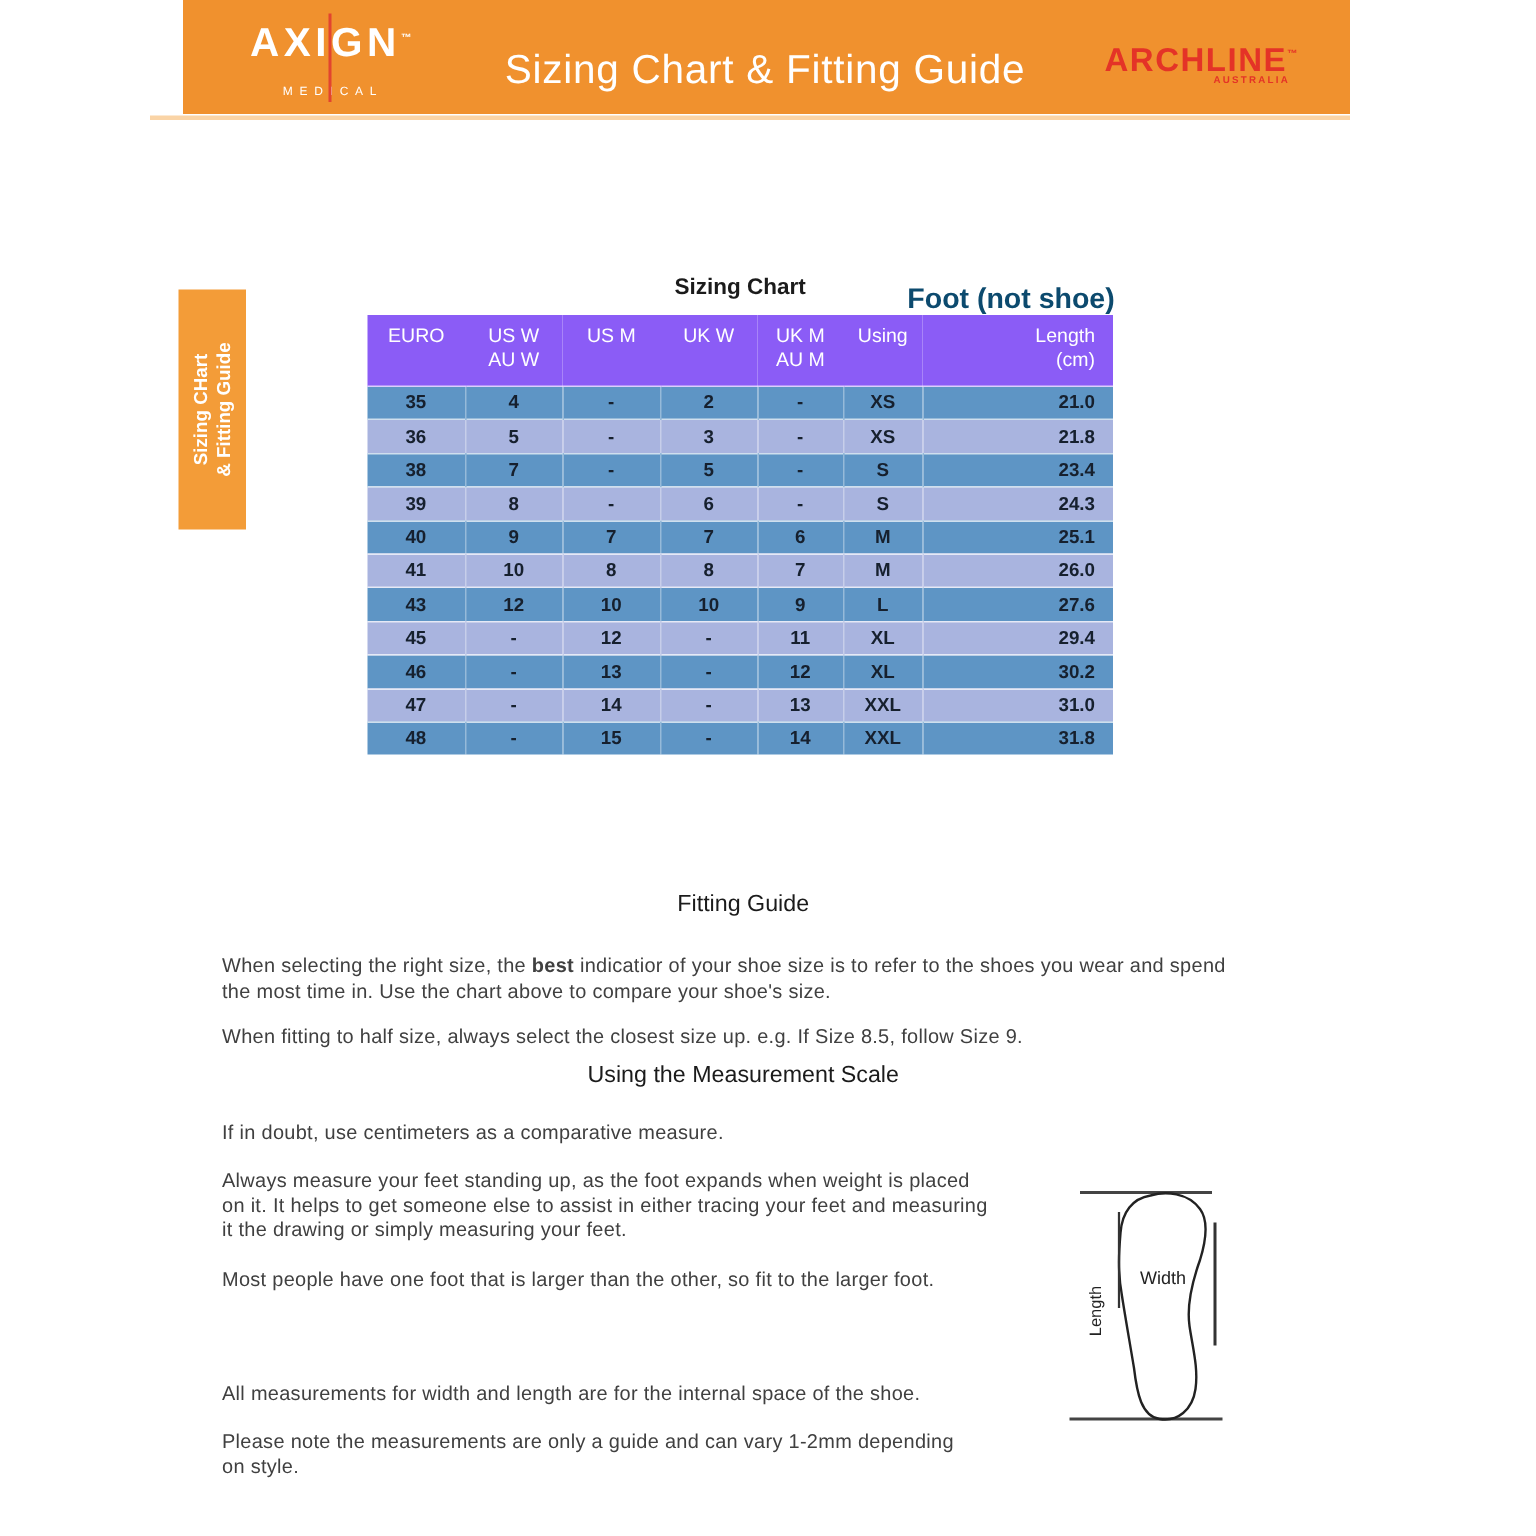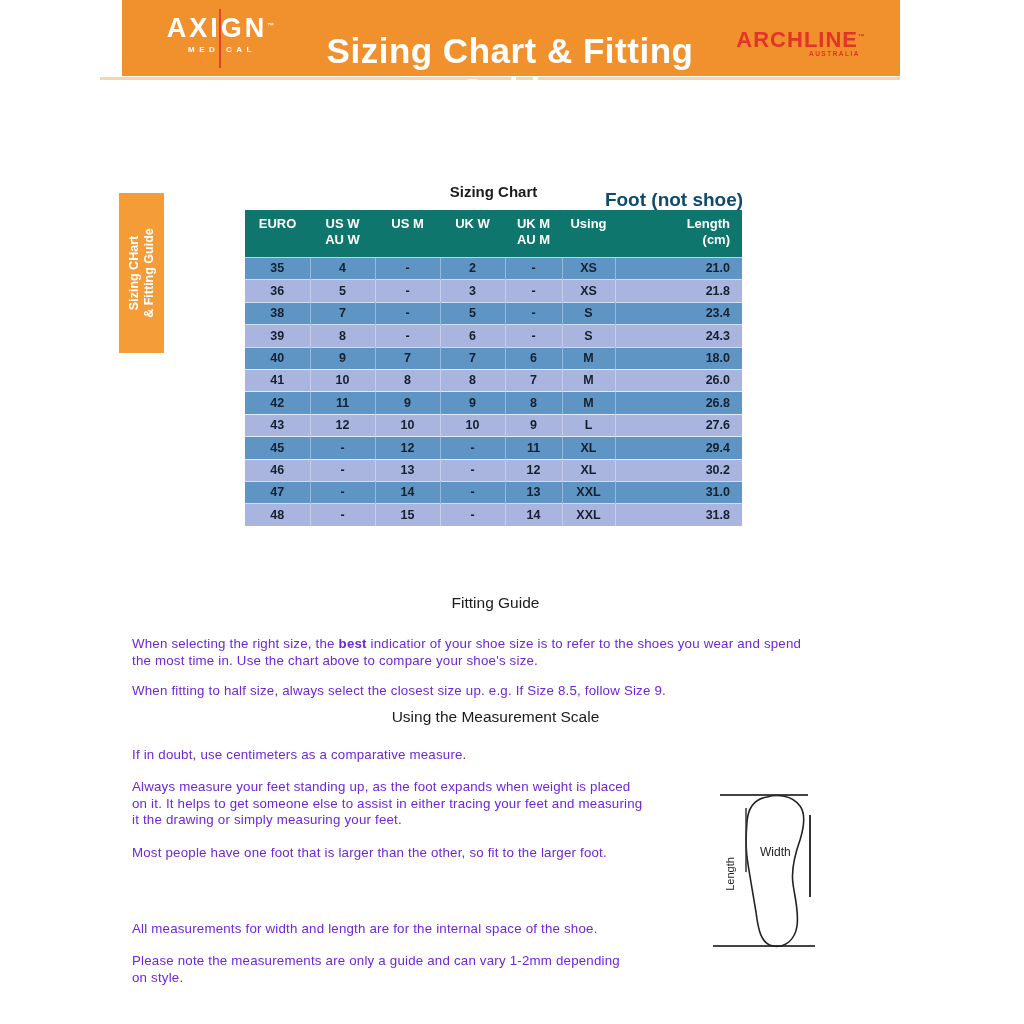--- a/index.html
+++ b/index.html
@@ -5,46 +5,46 @@
   html,body{margin:0;padding:0;}
   body{width:1024px;height:1024px;background:#ffffff;font-family:"Liberation Sans",sans-serif;position:relative;overflow:hidden;}
   .abs{position:absolute;}
 
   
   .banner{left:122px;top:0;width:778px;height:76px;background:#F0912E;}
   .banner-strip{left:100px;top:77px;width:800px;height:3px;background:#FAD4A6;}
   .brand-left{left:156px;top:13px;width:132px;text-align:center;color:#ffffff;}
   .brand-left .brand-name{font-size:27px;font-weight:bold;letter-spacing:3px;line-height:30px;position:relative;}
   .brand-left .tm{font-size:7px;vertical-align:top;position:relative;top:-2px;}
-  .brand-left .brand-sub{font-size:8px;font-weight:bold;letter-spacing:4.5px;margin-top:2px;}
+  .brand-left .brand-sub{font-size:8px;font-weight:normal;letter-spacing:4.5px;margin-top:13px;}
   .axign-line{left:219px;top:9px;width:2px;height:59px;background:#E2442F;}
-  .banner-title{left:290px;top:31px;width:440px;text-align:center;color:#ffffff;font-size:35px;font-weight:bold;letter-spacing:.5px;}
+  .banner-title{left:290px;top:31px;width:440px;text-align:center;color:#ffffff;font-size:27px;font-weight:normal;letter-spacing:.5px;}
   .brand-right{left:734px;top:29px;width:132px;text-align:right;color:#E43327;}
   .brand-right .brand-name{font-size:22px;font-weight:bold;letter-spacing:1px;line-height:22px;}
   .brand-right .tm{font-size:7px;vertical-align:top;position:relative;top:-3px;}
   .brand-right .brand-sub{font-size:6.5px;font-weight:bold;letter-spacing:1.5px;margin-top:-1px;padding-right:6px;}
 
   
   .side-tab{left:119px;top:193px;width:45px;height:160px;background:#F39C38;}
   .side-tab-inner{position:absolute;top:50%;left:50%;width:160px;transform:translate(-50%,-50%) rotate(-90deg);text-align:center;color:#ffffff;font-size:12.5px;font-weight:bold;line-height:15px;}
 
   
   .chart-title{left:245px;top:183px;width:497px;text-align:center;font-size:15px;font-weight:bold;color:#1b1b1b;}
   .foot-note{left:598px;top:189px;width:152px;text-align:center;font-size:19px;font-weight:bold;color:#0c4a6e;}
   table.sizing{left:245px;top:210px;width:497px;border-collapse:collapse;table-layout:fixed;position:absolute;}
-  table.sizing th{background:#0f766e;color:#ffffff;font-size:13px;font-weight:bold;vertical-align:top;padding-top:6px;height:40px;white-space:pre-line;line-height:16px;text-align:center;}
+  table.sizing th{background:#8b5cf6;color:#ffffff;font-size:13px;font-weight:normal;vertical-align:top;padding-top:6px;height:40px;white-space:pre-line;line-height:16px;text-align:center;}
   table.sizing td{font-size:12.5px;font-weight:bold;color:#16202E;text-align:center;height:21.4px;padding:0;line-height:1;border-top:1px solid rgba(255,255,255,.7);}
   table.sizing td + td{border-left:1px solid rgba(255,255,255,.35);}
   table.sizing tr:nth-child(odd) td{background:#5E95C5;}
   table.sizing tr:nth-child(even) td{background:#A9B4DF;}
   table.sizing th.col-6, table.sizing td.col-6{text-align:right;padding-right:12px;}
 
   
   .sec-heading{left:148px;width:695px;text-align:center;font-size:15.5px;font-weight:normal;color:#1b1b1b;}
-  .para{left:132px;font-size:13.3px;line-height:16.5px;color:#6d28d9;letter-spacing:.2px;white-space:pre-line;}
+  .para{left:148px;font-size:13.3px;line-height:16.5px;color:#404040;letter-spacing:.2px;white-space:pre-line;}
   .para b{font-weight:bold;}
 
   
   .foot-diagram{left:703px;top:782px;}
   .foot-diagram text{font-family:"Liberation Sans",sans-serif;fill:#222222;}
 </style>
 </head>
 <body>
 
 <div class="abs banner"></div>
@@ -134,39 +134,30 @@
         <td class="col-5">S</td>
         <td class="col-6">24.3</td>
       </tr>
       <tr>
         <td class="col-0">40</td>
         <td class="col-1">9</td>
         <td class="col-2">7</td>
         <td class="col-3">7</td>
         <td class="col-4">6</td>
         <td class="col-5">M</td>
-        <td class="col-6">18.0</td>
+        <td class="col-6">25.1</td>
       </tr>
       <tr>
         <td class="col-0">41</td>
         <td class="col-1">10</td>
         <td class="col-2">8</td>
         <td class="col-3">8</td>
         <td class="col-4">7</td>
         <td class="col-5">M</td>
         <td class="col-6">26.0</td>
-      </tr>
-      <tr>
-        <td class="col-0">42</td>
-        <td class="col-1">11</td>
-        <td class="col-2">9</td>
-        <td class="col-3">9</td>
-        <td class="col-4">8</td>
-        <td class="col-5">M</td>
-        <td class="col-6">26.8</td>
       </tr>
       <tr>
         <td class="col-0">43</td>
         <td class="col-1">12</td>
         <td class="col-2">10</td>
         <td class="col-3">10</td>
         <td class="col-4">9</td>
         <td class="col-5">L</td>
         <td class="col-6">27.6</td>
       </tr>

